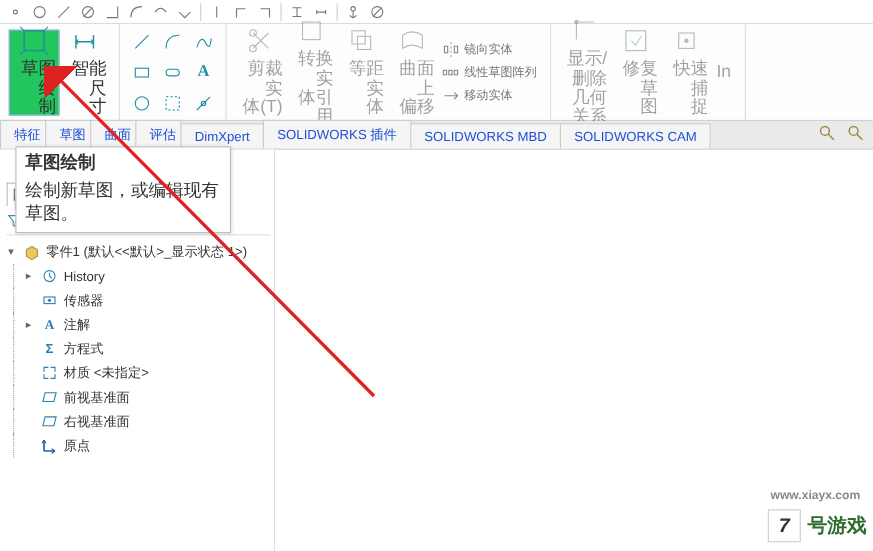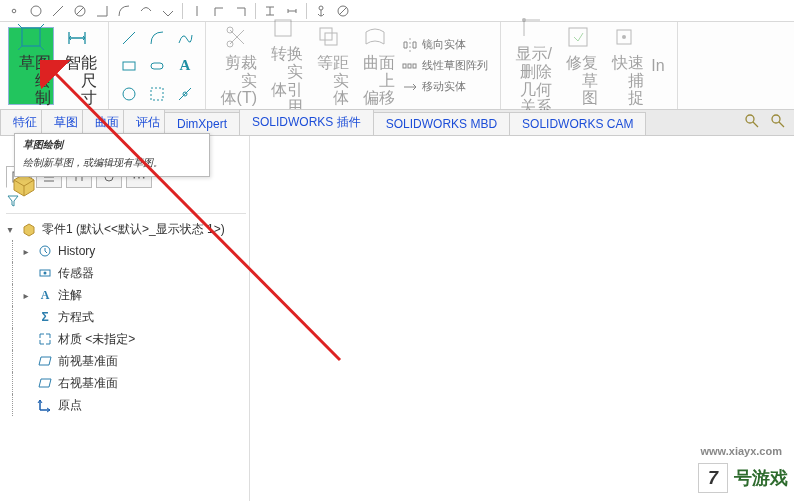--- a/index.html
+++ b/index.html
@@ -88,22 +88,21 @@
   
   .tooltip {
     position:absolute;
     top: 133px;
     left: 14px;
     width: 196px;
     background:#fff;
     border:1px solid #b9b9b9;
     box-shadow:1px 1px 4px rgba(0,0,0,.15);
     z-index: 40;
-    font-size:10px;
-    font-style:italic;
+    font-size:16px;
   }
   .tooltip .tt-title { padding:4px 8px 2px; font-weight:bold; }
   .tooltip .tt-body { padding:2px 8px 6px; }
   
   .cube { position:absolute; left:10px; top:170px; width:28px; height:28px; z-index:30; }
   
   .left-pane {
     position:absolute;
     top: 136px;
     left: 0;

